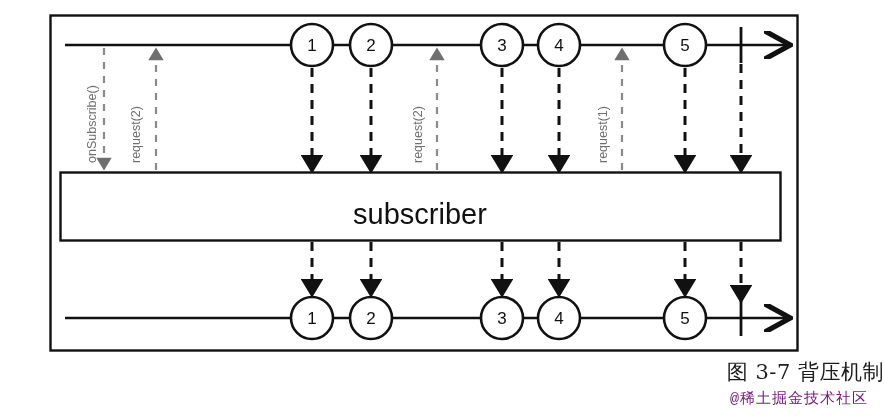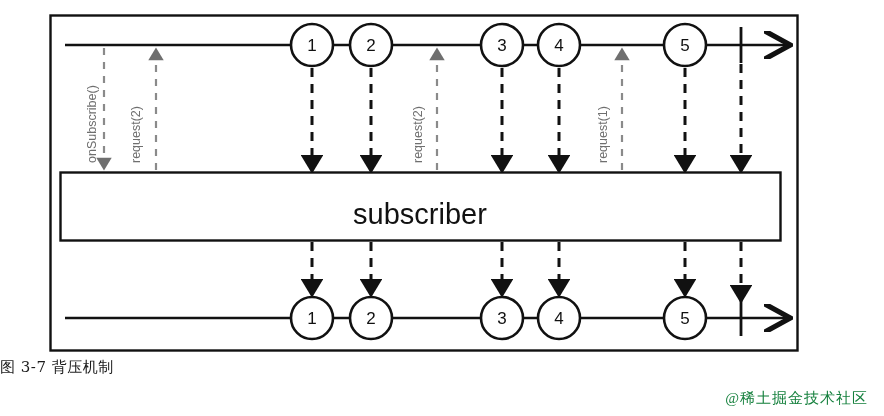--- a/index.html
+++ b/index.html
@@ -27,33 +27,33 @@
     top: 0;
     width: 884px;
     height: 416px;
     display: block;
   }
   .caption {
     position: absolute;
     left: 0;
     top: 358px;
     width: 884px;
-    text-align: left;
+    text-align: right;
     font-family: "DejaVu Serif", "Liberation Serif", serif;
-    font-size: 15px;
+    font-size: 21px;
     color: #1b1b1b;
     letter-spacing: 0.5px;
   }
   .watermark {
     position: absolute;
     right: 16px;
     bottom: 8px;
-    font-family: Liberation Serif, serif;
+    font-family: Liberation Mono, monospace;
     font-size: 15px;
-    color: #15803d;
+    color: #701a75;
     letter-spacing: 1px;
     user-select: none;
     text-align: center;
   }
   .circle-label {
     font-family: "Liberation Sans", sans-serif;
     font-size: 17px;
     fill: #111111;
   }
   .box-label {

